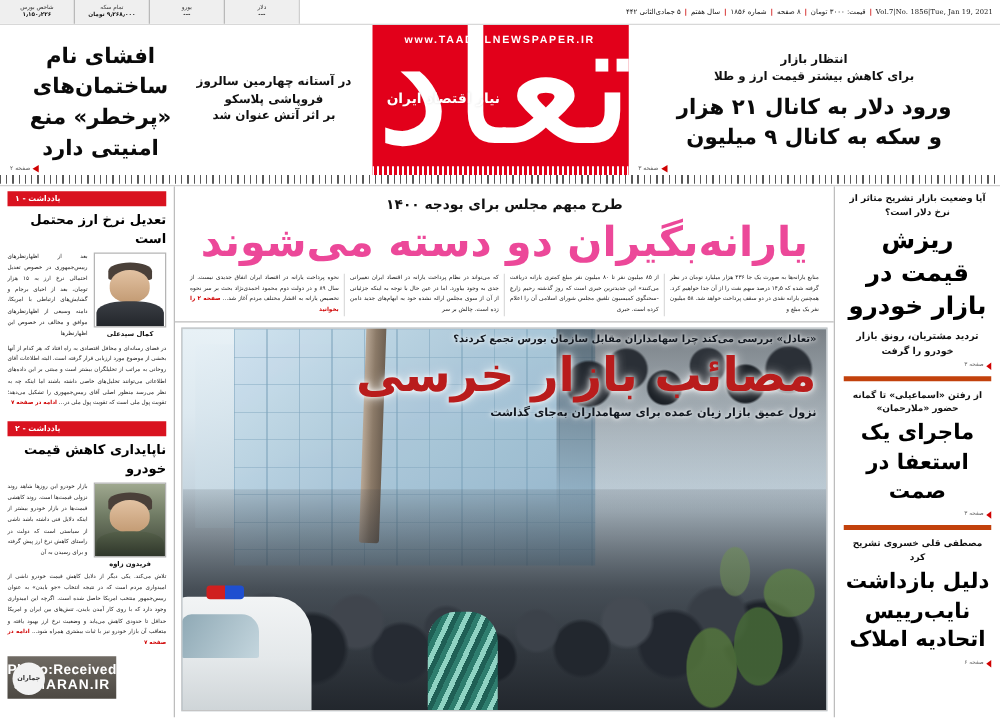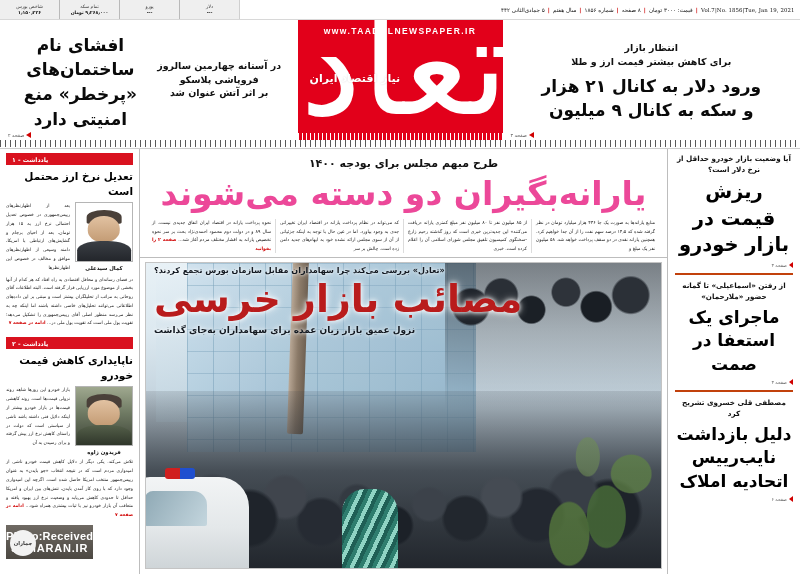--- a/index.html
+++ b/index.html
@@ -226,21 +226,21 @@
   .col-right {
     flex: 0 0 133px;
     border-left: 1px solid #bdbdbd;
     padding: 5px 7px 4px 7px;
     display: flex;
     flex-direction: column;
     direction: rtl;
   }
   .side-item { padding-bottom: 5px; }
   .side-item + .side-item {
-    border-top: 2px solid #c2410c;
+    border-top: 4px solid #c2410c;
     padding-top: 6px;
   }
   .side-kicker {
     font-size: 7.2px;
     line-height: 1.5;
     color: #111;
     text-align: center;
     font-weight: 600;
     margin-bottom: 3px;
   }
@@ -413,21 +413,21 @@
       radial-gradient(circle at 56% 20%, #2e333a 0 8%, transparent 9%),
       radial-gradient(circle at 70% 30%, #191e24 0 8%, transparent 9%),
       radial-gradient(circle at 86% 22%, #2b3037 0 8%, transparent 9%),
       linear-gradient(to bottom, rgba(30,35,42,.55), rgba(30,35,42,0));
   }
 
   .photo-overlay {
     position: absolute;
     left: 0; right: 0; top: 2px;
     direction: rtl;
-    text-align: left;
+    text-align: right;
     padding: 0 8px;
     z-index: 5;
   }
   .ov-kicker {
     font-size: 8px;
     font-weight: bold;
     color: #121820;
     line-height: 1.5;
     text-shadow: 0 0 3px rgba(255,255,255,.95), 0 0 6px rgba(255,255,255,.9);
   }
@@ -694,22 +694,23 @@
 
   </div>
 
   <div class="ruler-bar"></div>
 
   <div class="body-wrap">
 
     <div class="col-right">
 
       <div class="side-item">
-        <div class="side-kicker">آیا وضعیت بازار خودرو حداقل از نرخ دلار است؟</div>
+        <div class="side-kicker">آیا وضعیت بازار تشریح متاثر از نرخ دلار است؟</div>
         <div class="side-title">ریزش قیمت در بازار خودرو</div>
+        <div class="side-sub">تردید مشتریان، رونق بازار خودرو را گرفت</div>
         <div class="side-pageref">
           <span class="tri"></span>
           <span>صفحه ۳</span>
         </div>
       </div>
 
       <div class="side-item">
         <div class="side-kicker">از رفتن «اسماعیلی» تا گمانه حضور «ملارحمان»</div>
         <div class="side-title sm">ماجرای یک استعفا در صمت</div>
         <div class="side-pageref">

